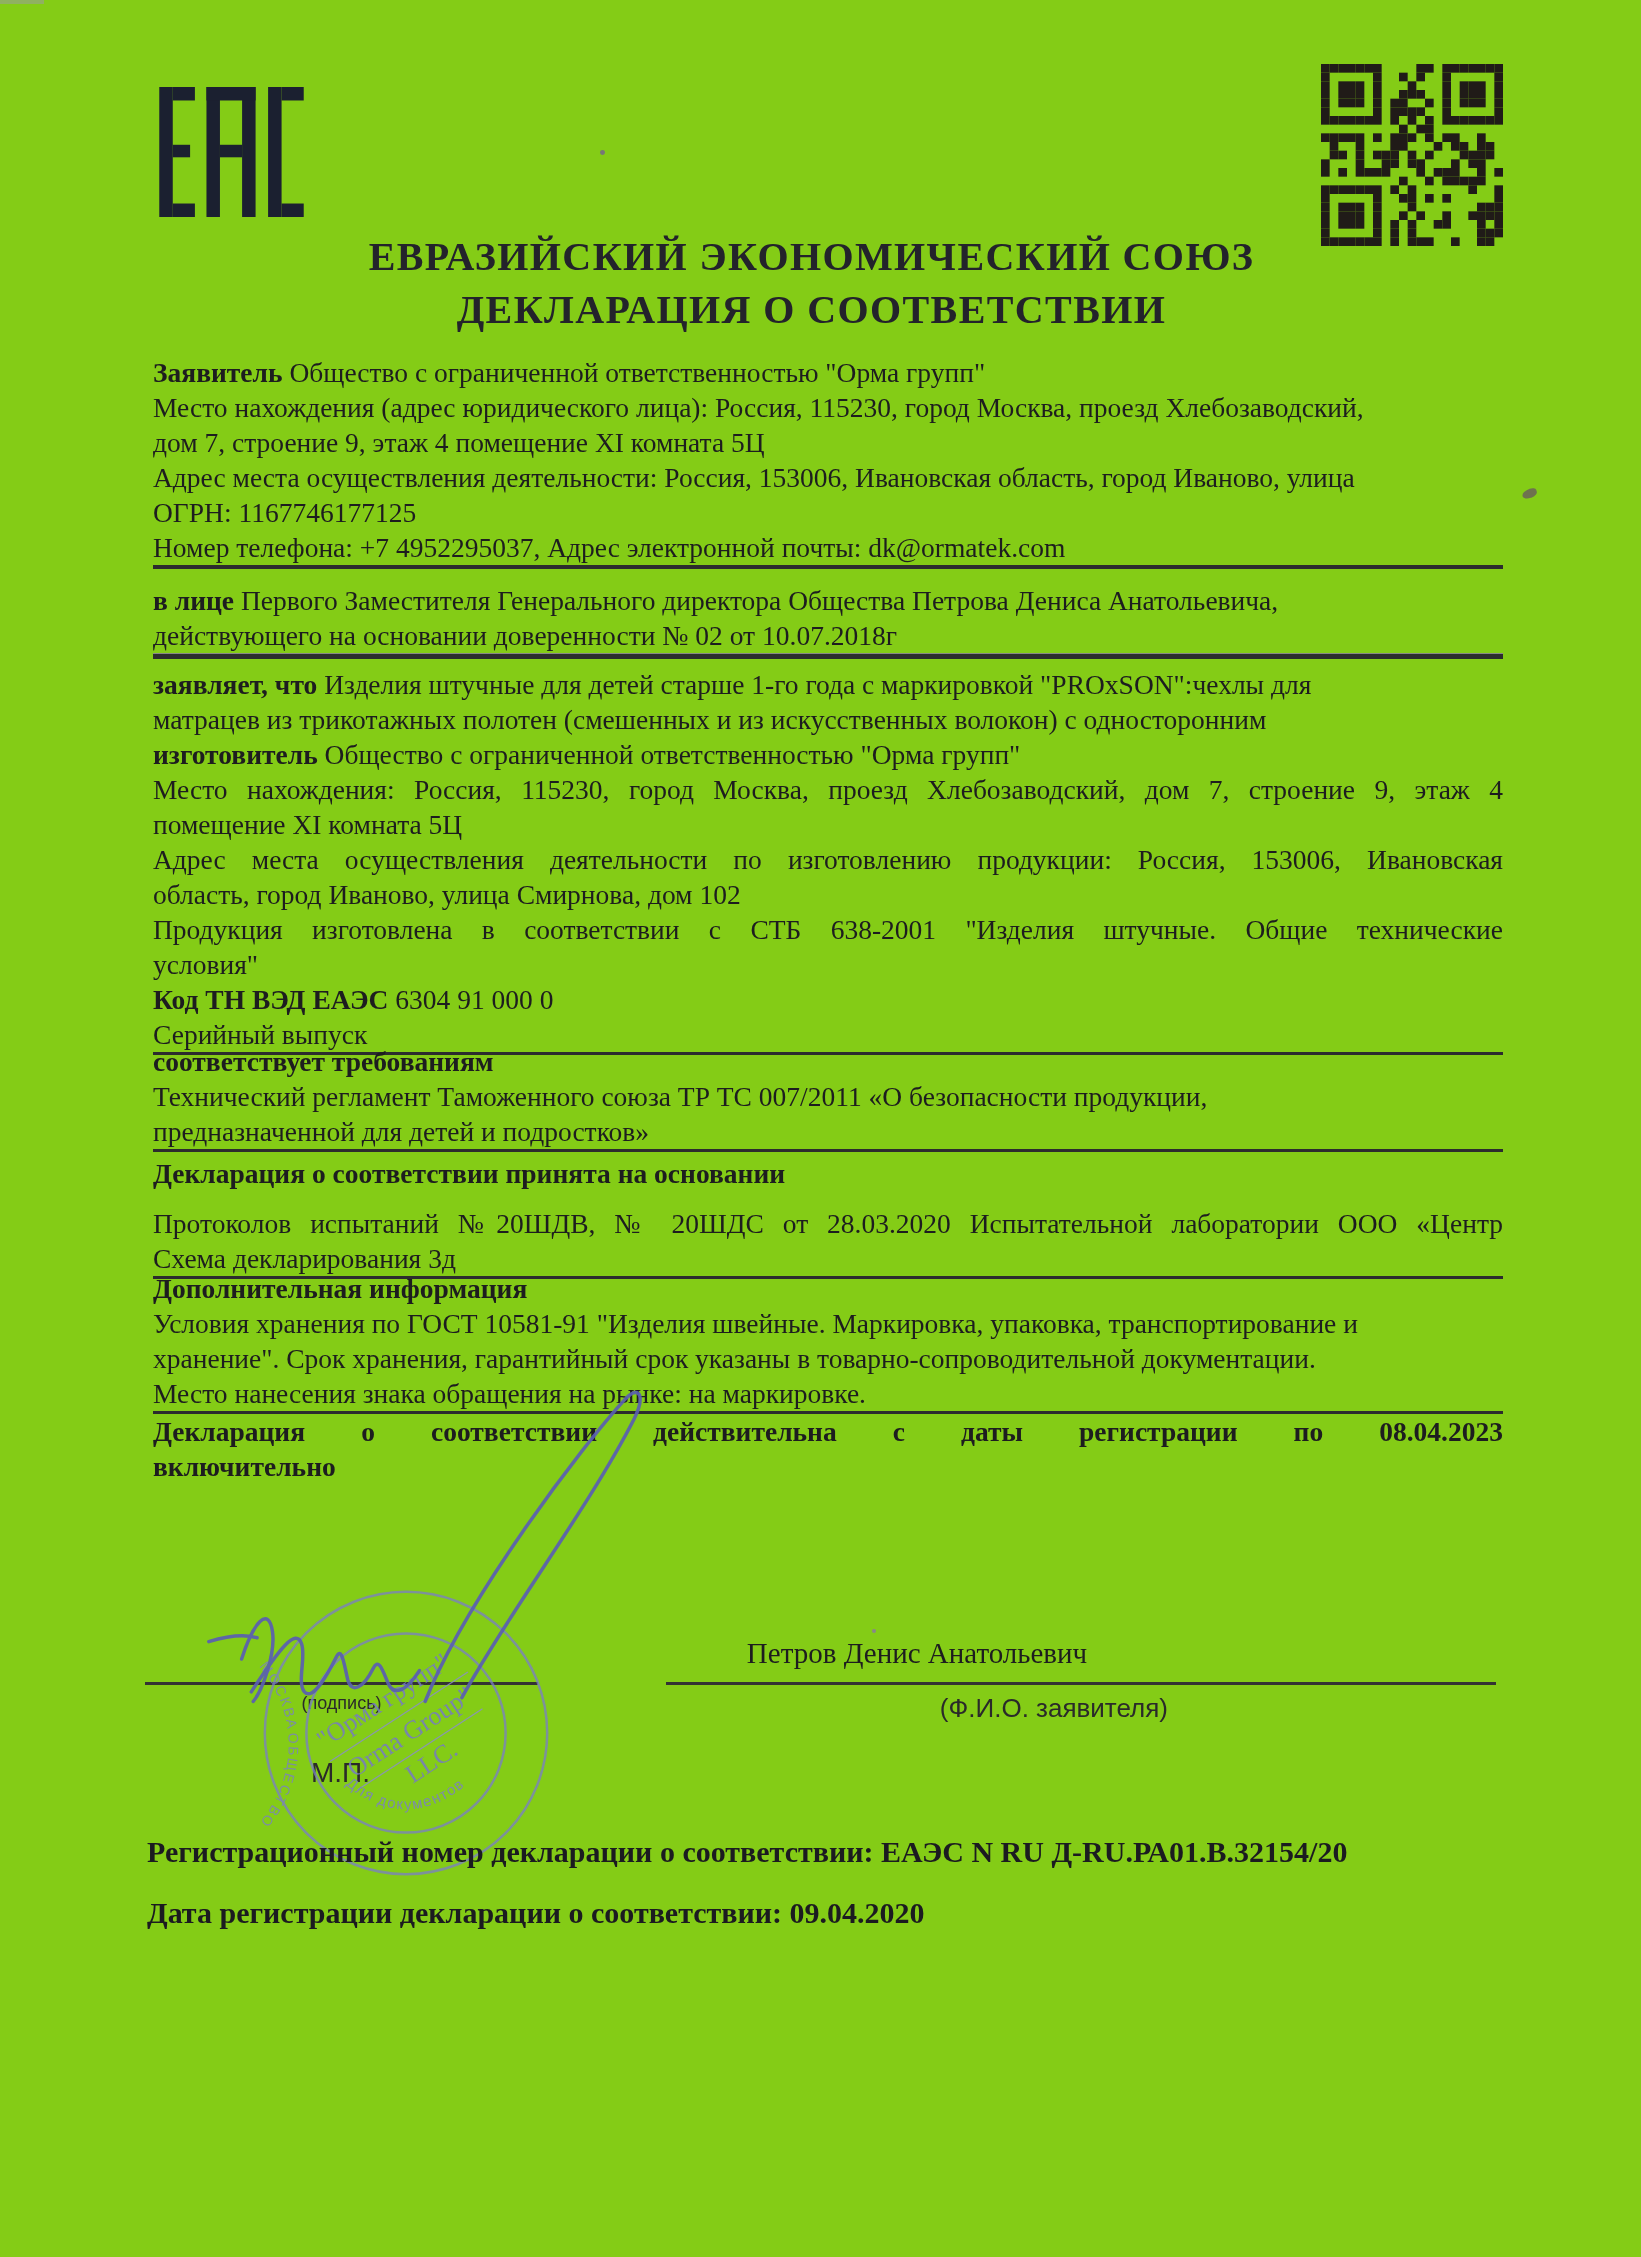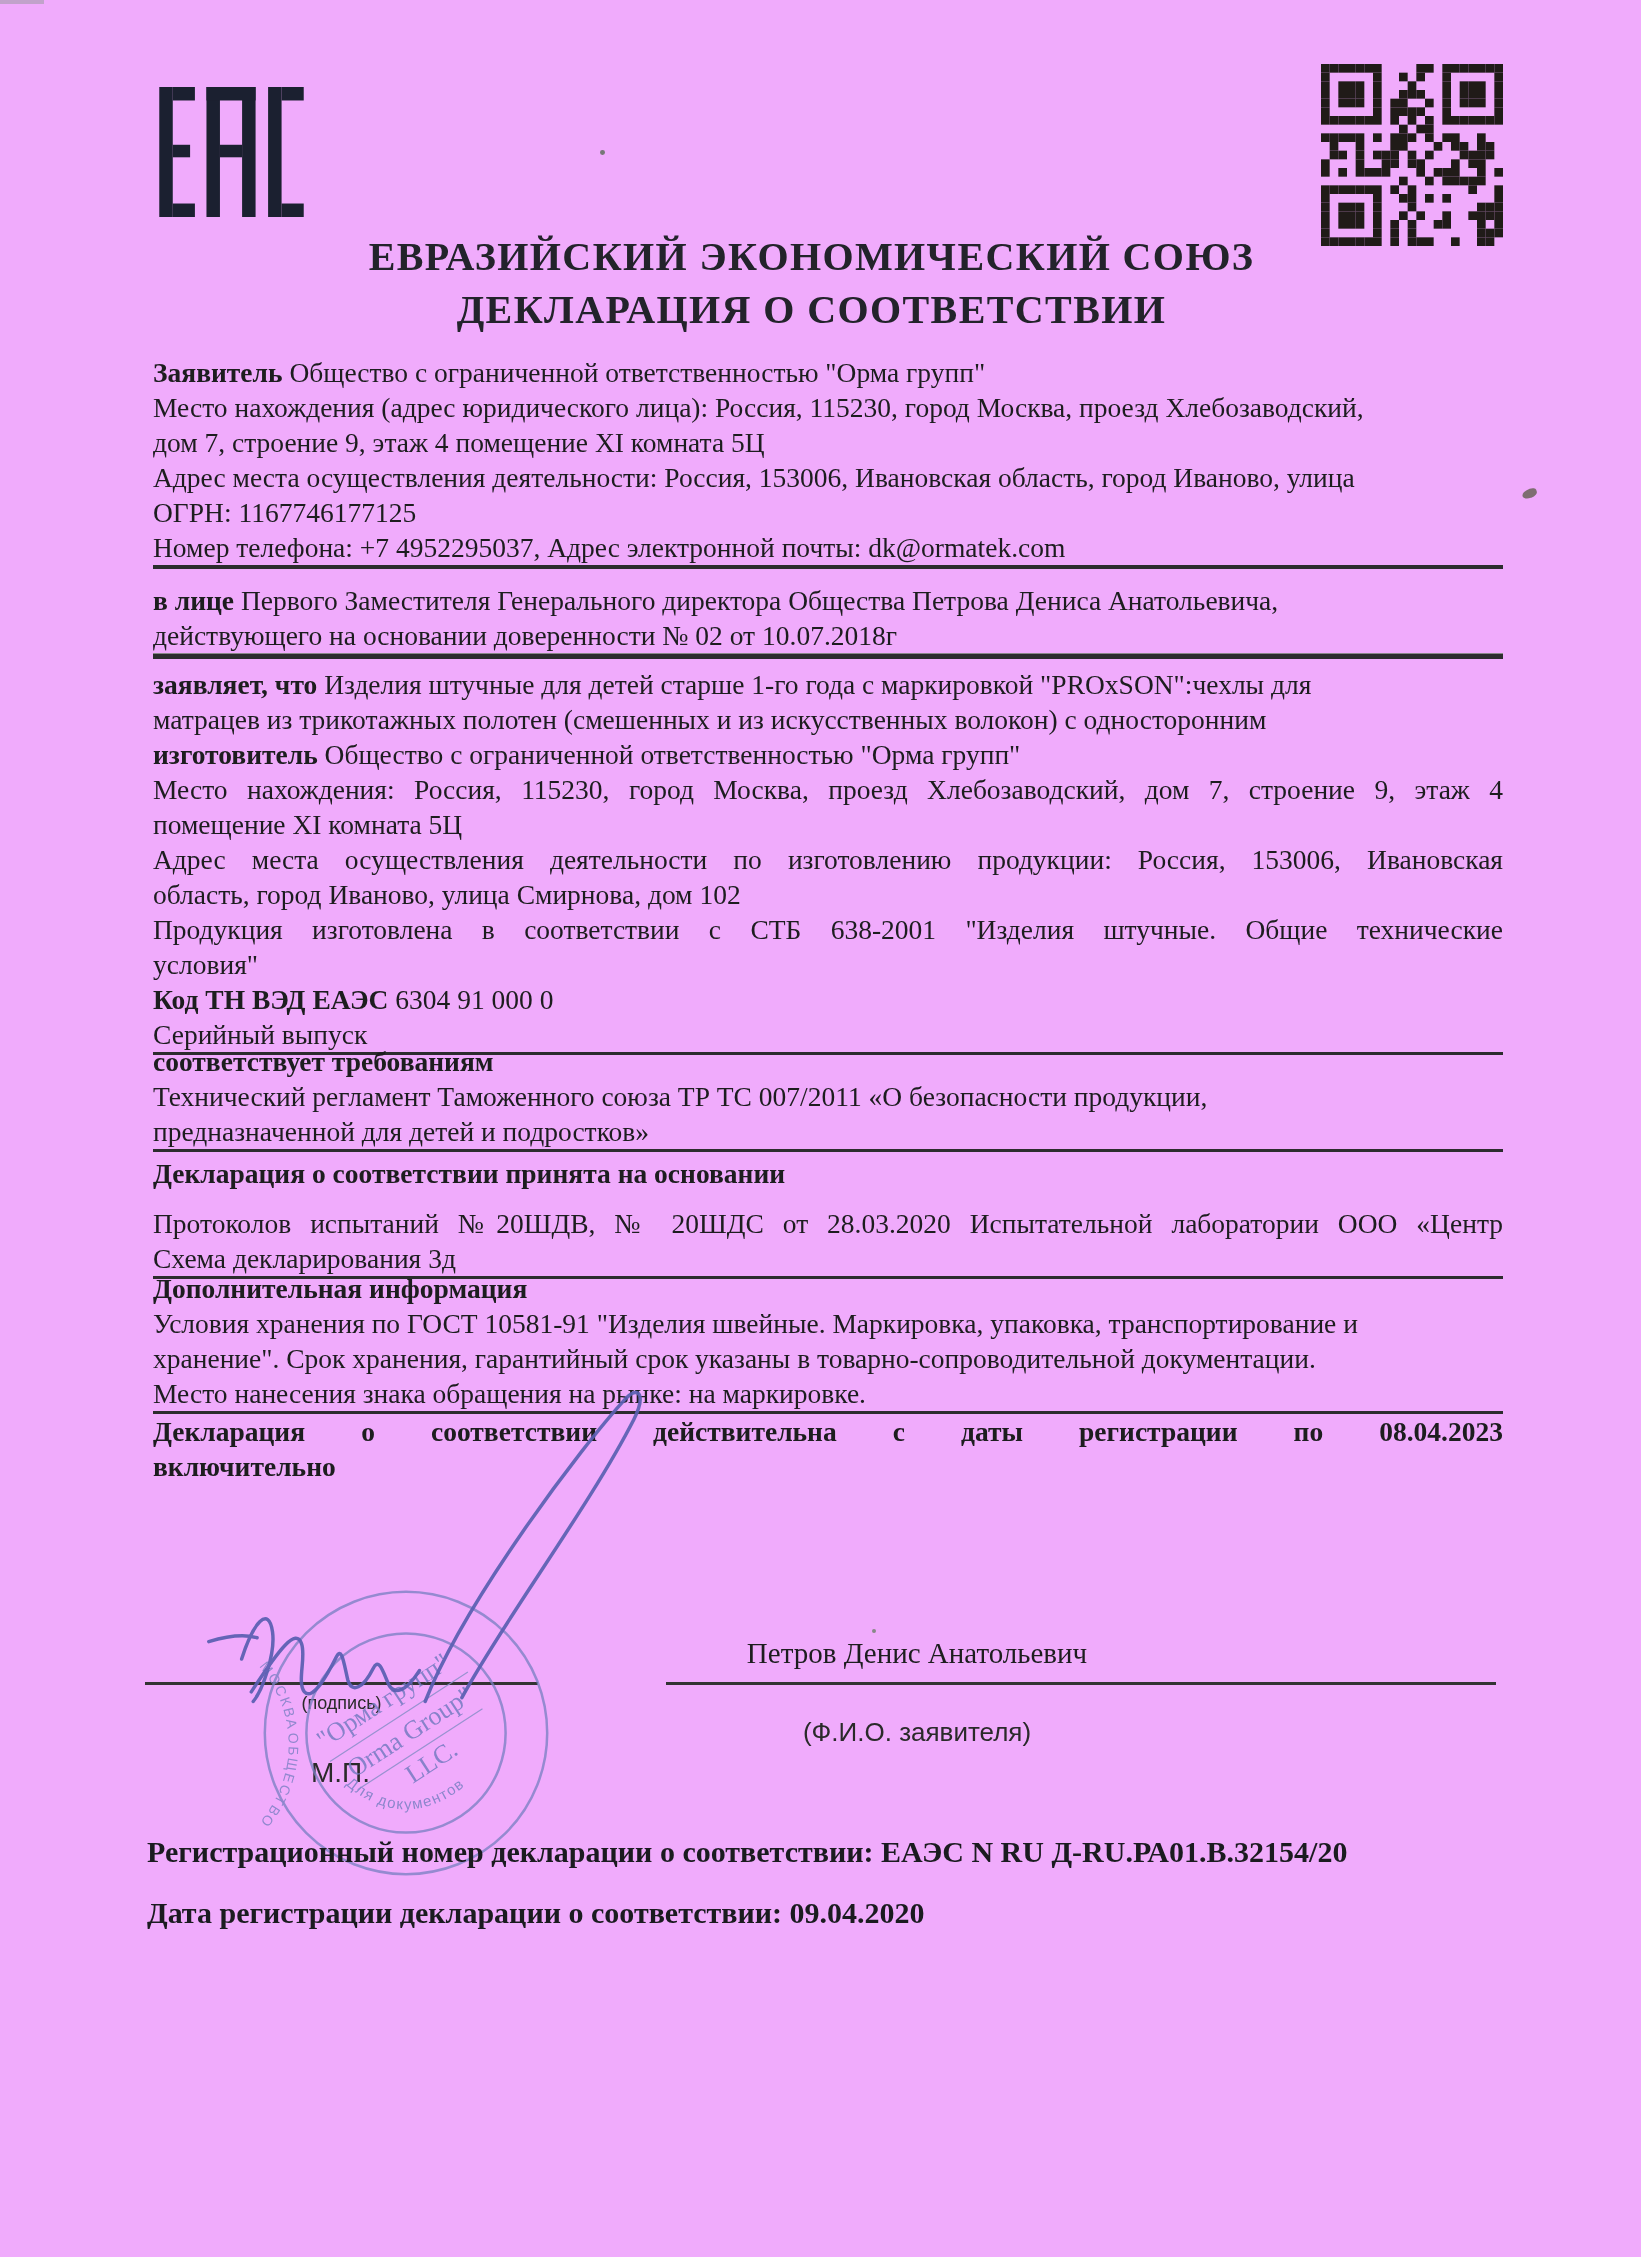--- a/index.html
+++ b/index.html
@@ -1,16 +1,16 @@
 <!DOCTYPE html>
 <html style="--ink: #1d1d1f; --stamp: #7b80c4; --signature: #5a5fb2; --qr: #201b18;"><head>
 <meta charset="utf-8">
 <style>
   html,body{margin:0;padding:0;background:#d9d9d9;}
-  .page{position:relative;width:1641px;height:2257px;background:#f0abfc;overflow:hidden;
+  .page{position:relative;width:1641px;height:2257px;background:#84cc16;overflow:hidden;
         font-family:"Liberation Serif", serif;color:var(--ink,#1d1d1f);}
   
   .eac-logo{position:absolute;left:159px;top:87px;}
   .qr{position:absolute;left:1321px;top:64px;}
   .title{position:absolute;left:319px;top:230px;width:985px;text-align:center;
          font-weight:bold;font-size:40px;line-height:53px;letter-spacing:1.4px;color:#23232b;}
   
   .content{position:absolute;left:153px;top:355px;width:1350px;font-size:27.5px;}
   .line{line-height:35px;white-space:nowrap;}
   .line.j{white-space:normal;text-align:justify;text-align-last:justify;}
@@ -22,22 +22,22 @@
   .rule.hr3{height:2.9px;margin:0 0 -10.6px;}
   .rule.hr4{height:2.9px;margin:0 0 3.9px;}
   .rule.hr5{height:2.9px;margin:0 0 -7.7px;}
   .rule.hr6{height:2.9px;margin:0 0 0;}
   
   .sig-name{position:absolute;left:666px;top:1637px;width:502px;text-align:center;font-size:29px;}
   .sig-line-left{position:absolute;left:145px;top:1682px;width:393px;height:2.9px;background:#333;}
   .sig-line-right{position:absolute;left:666px;top:1682px;width:830px;height:2.9px;background:#333;}
   .sig-label-left{position:absolute;left:145px;top:1693px;width:393px;text-align:center;
                   font-family:"Liberation Sans",sans-serif;font-size:18px;color:#2a2a2a;}
-  .sig-label-right{position:absolute;left:666px;top:1693px;width:502px;text-align:center;
-                  font-family:"Liberation Sans",sans-serif;font-size:26px;color:#2a2a2a;margin-top:24px;}
+  .sig-label-right{position:absolute;left:666px;top:1693px;width:502px;text-align:right;
+                  font-family:"Liberation Sans",sans-serif;font-size:26px;color:#2a2a2a;}
   .mp{position:absolute;left:311px;top:1757px;font-family:"Liberation Sans",sans-serif;font-size:28px;color:#2a2a2a;}
   .footer-line{position:absolute;left:147px;width:1352px;font-weight:bold;font-size:30px;white-space:nowrap;color:#1b1b20;}
   .reg-number{top:1835px;}
   .reg-date{top:1896px;}
   
   .stamp{position:absolute;left:259px;top:1586px;opacity:.85;}
   .sig-ink{position:absolute;left:174px;top:1371px;}
   
   .artifact1{position:absolute;left:1522px;top:489px;width:15.4px;height:8.7px;background:#6a6158;
              border-radius:60% 40% 50% 50%;transform:rotate(-20deg);opacity:.85;}

